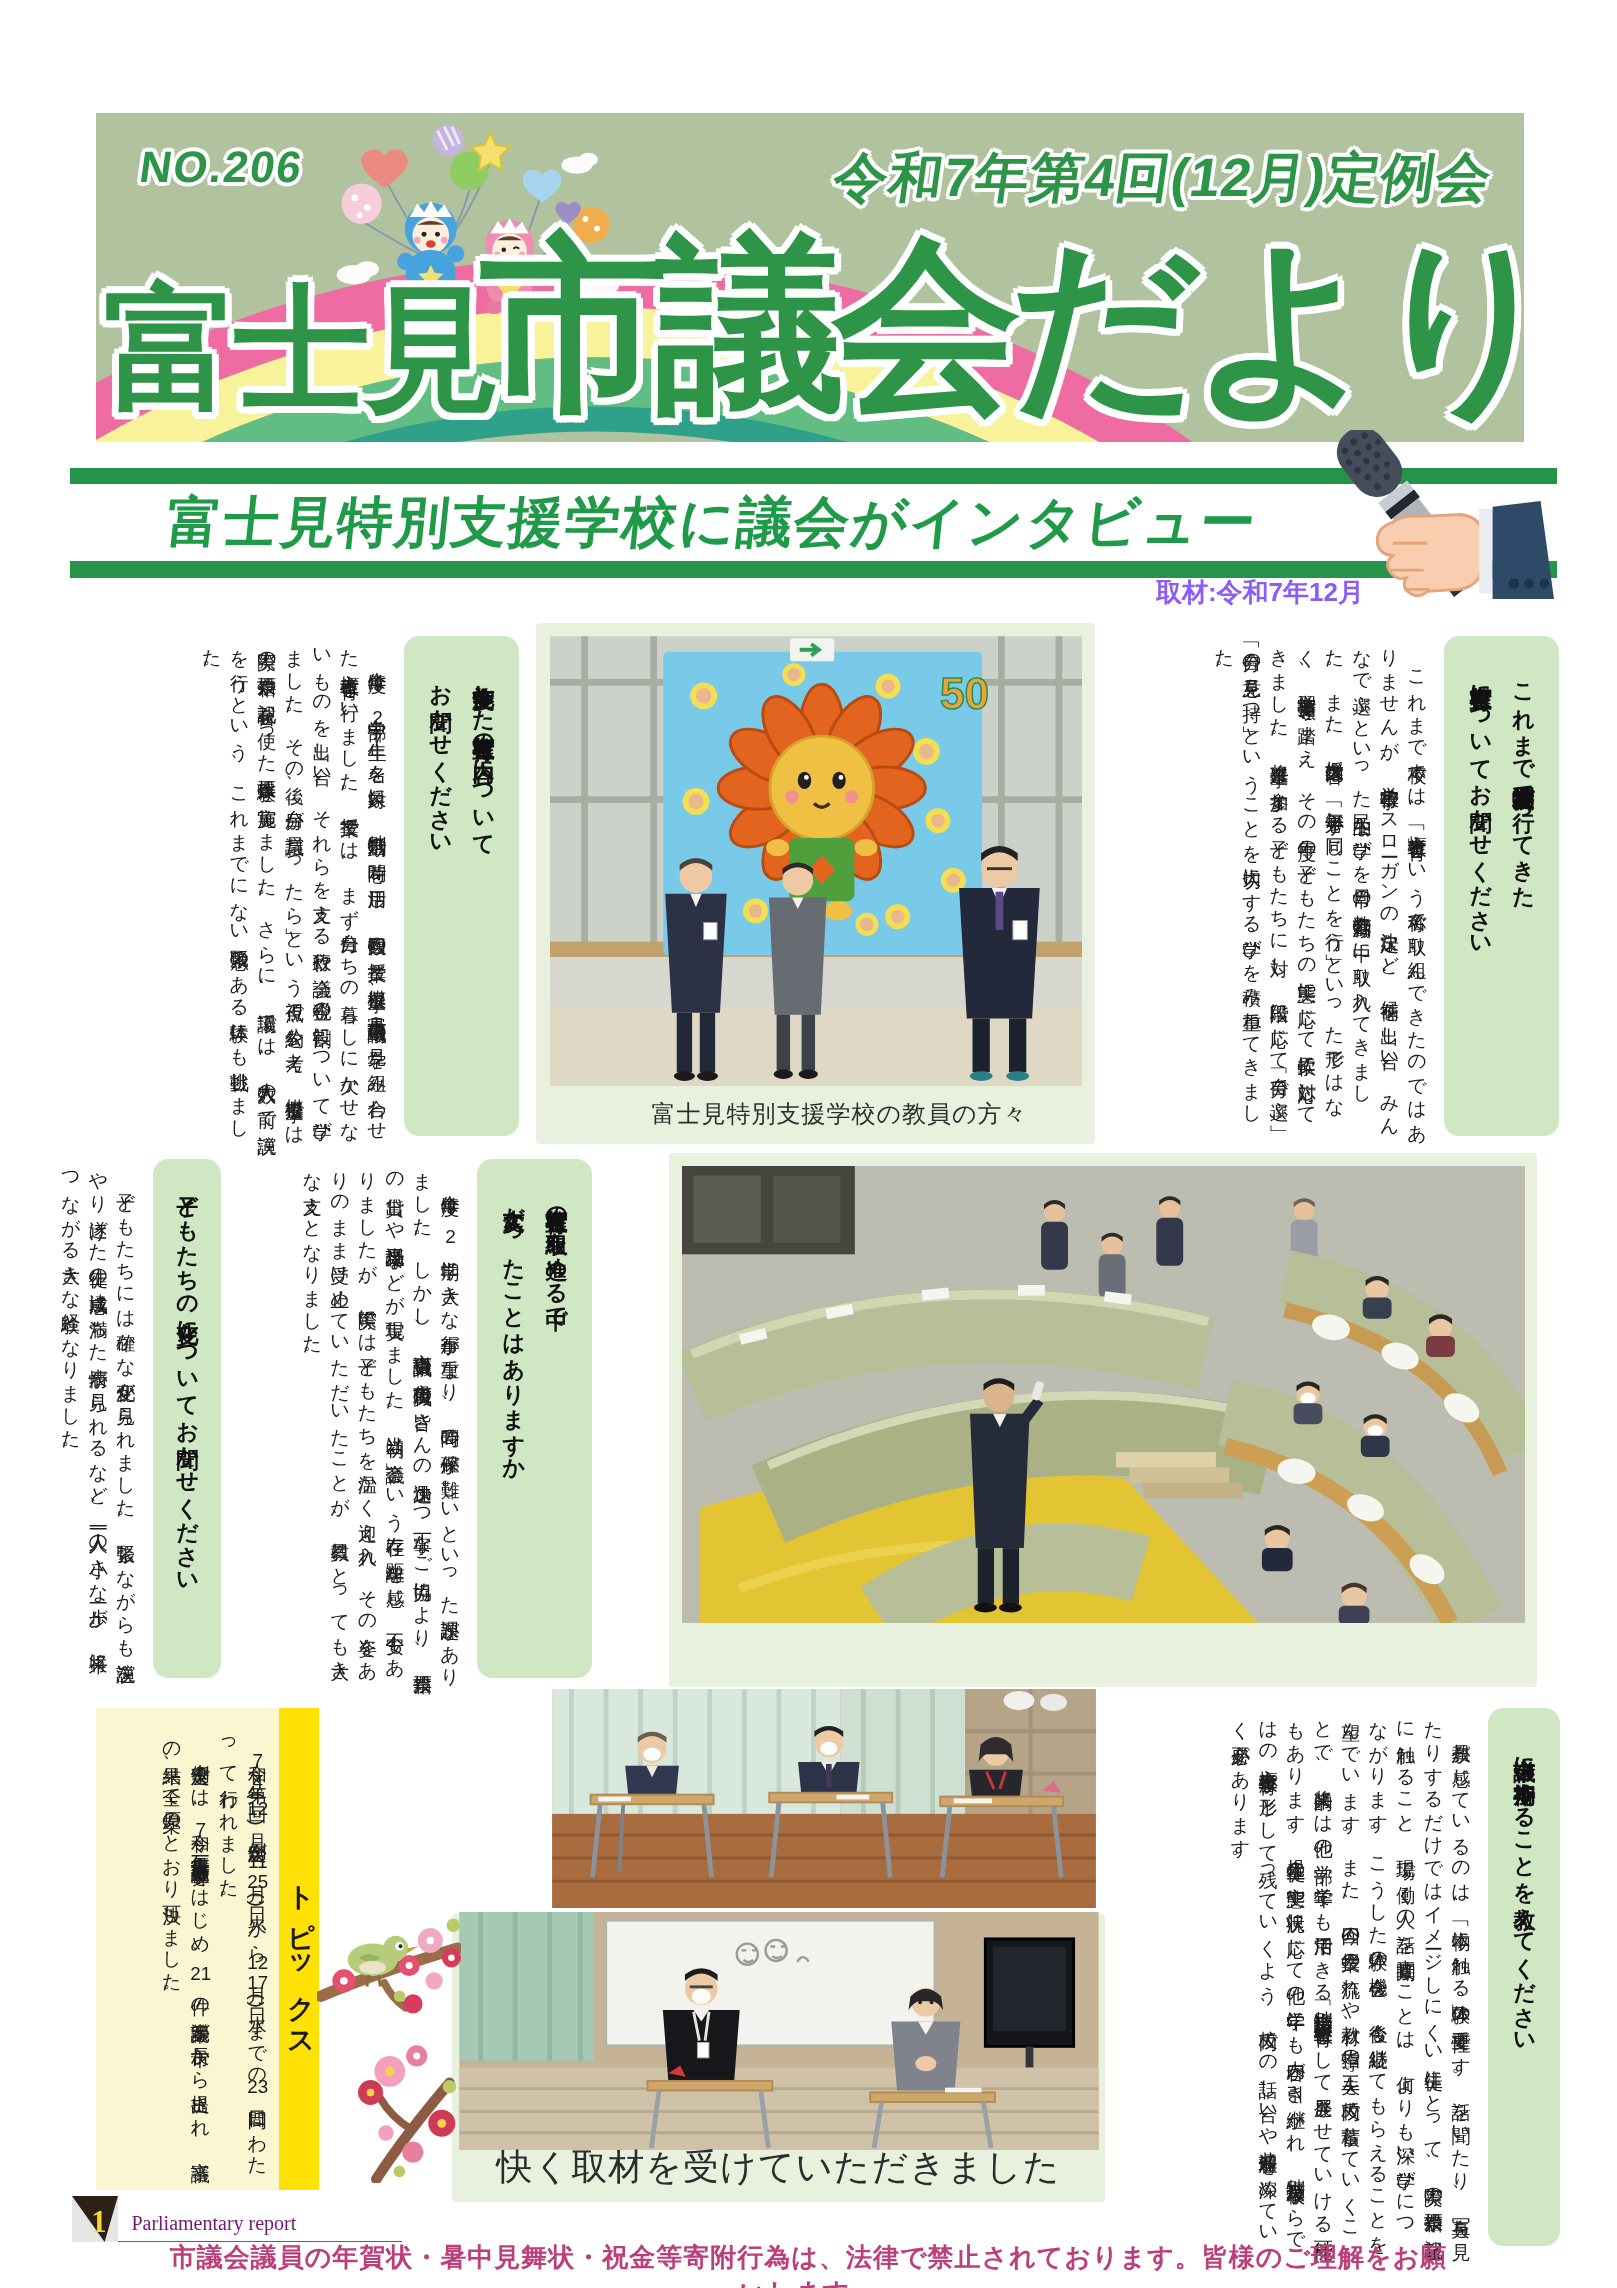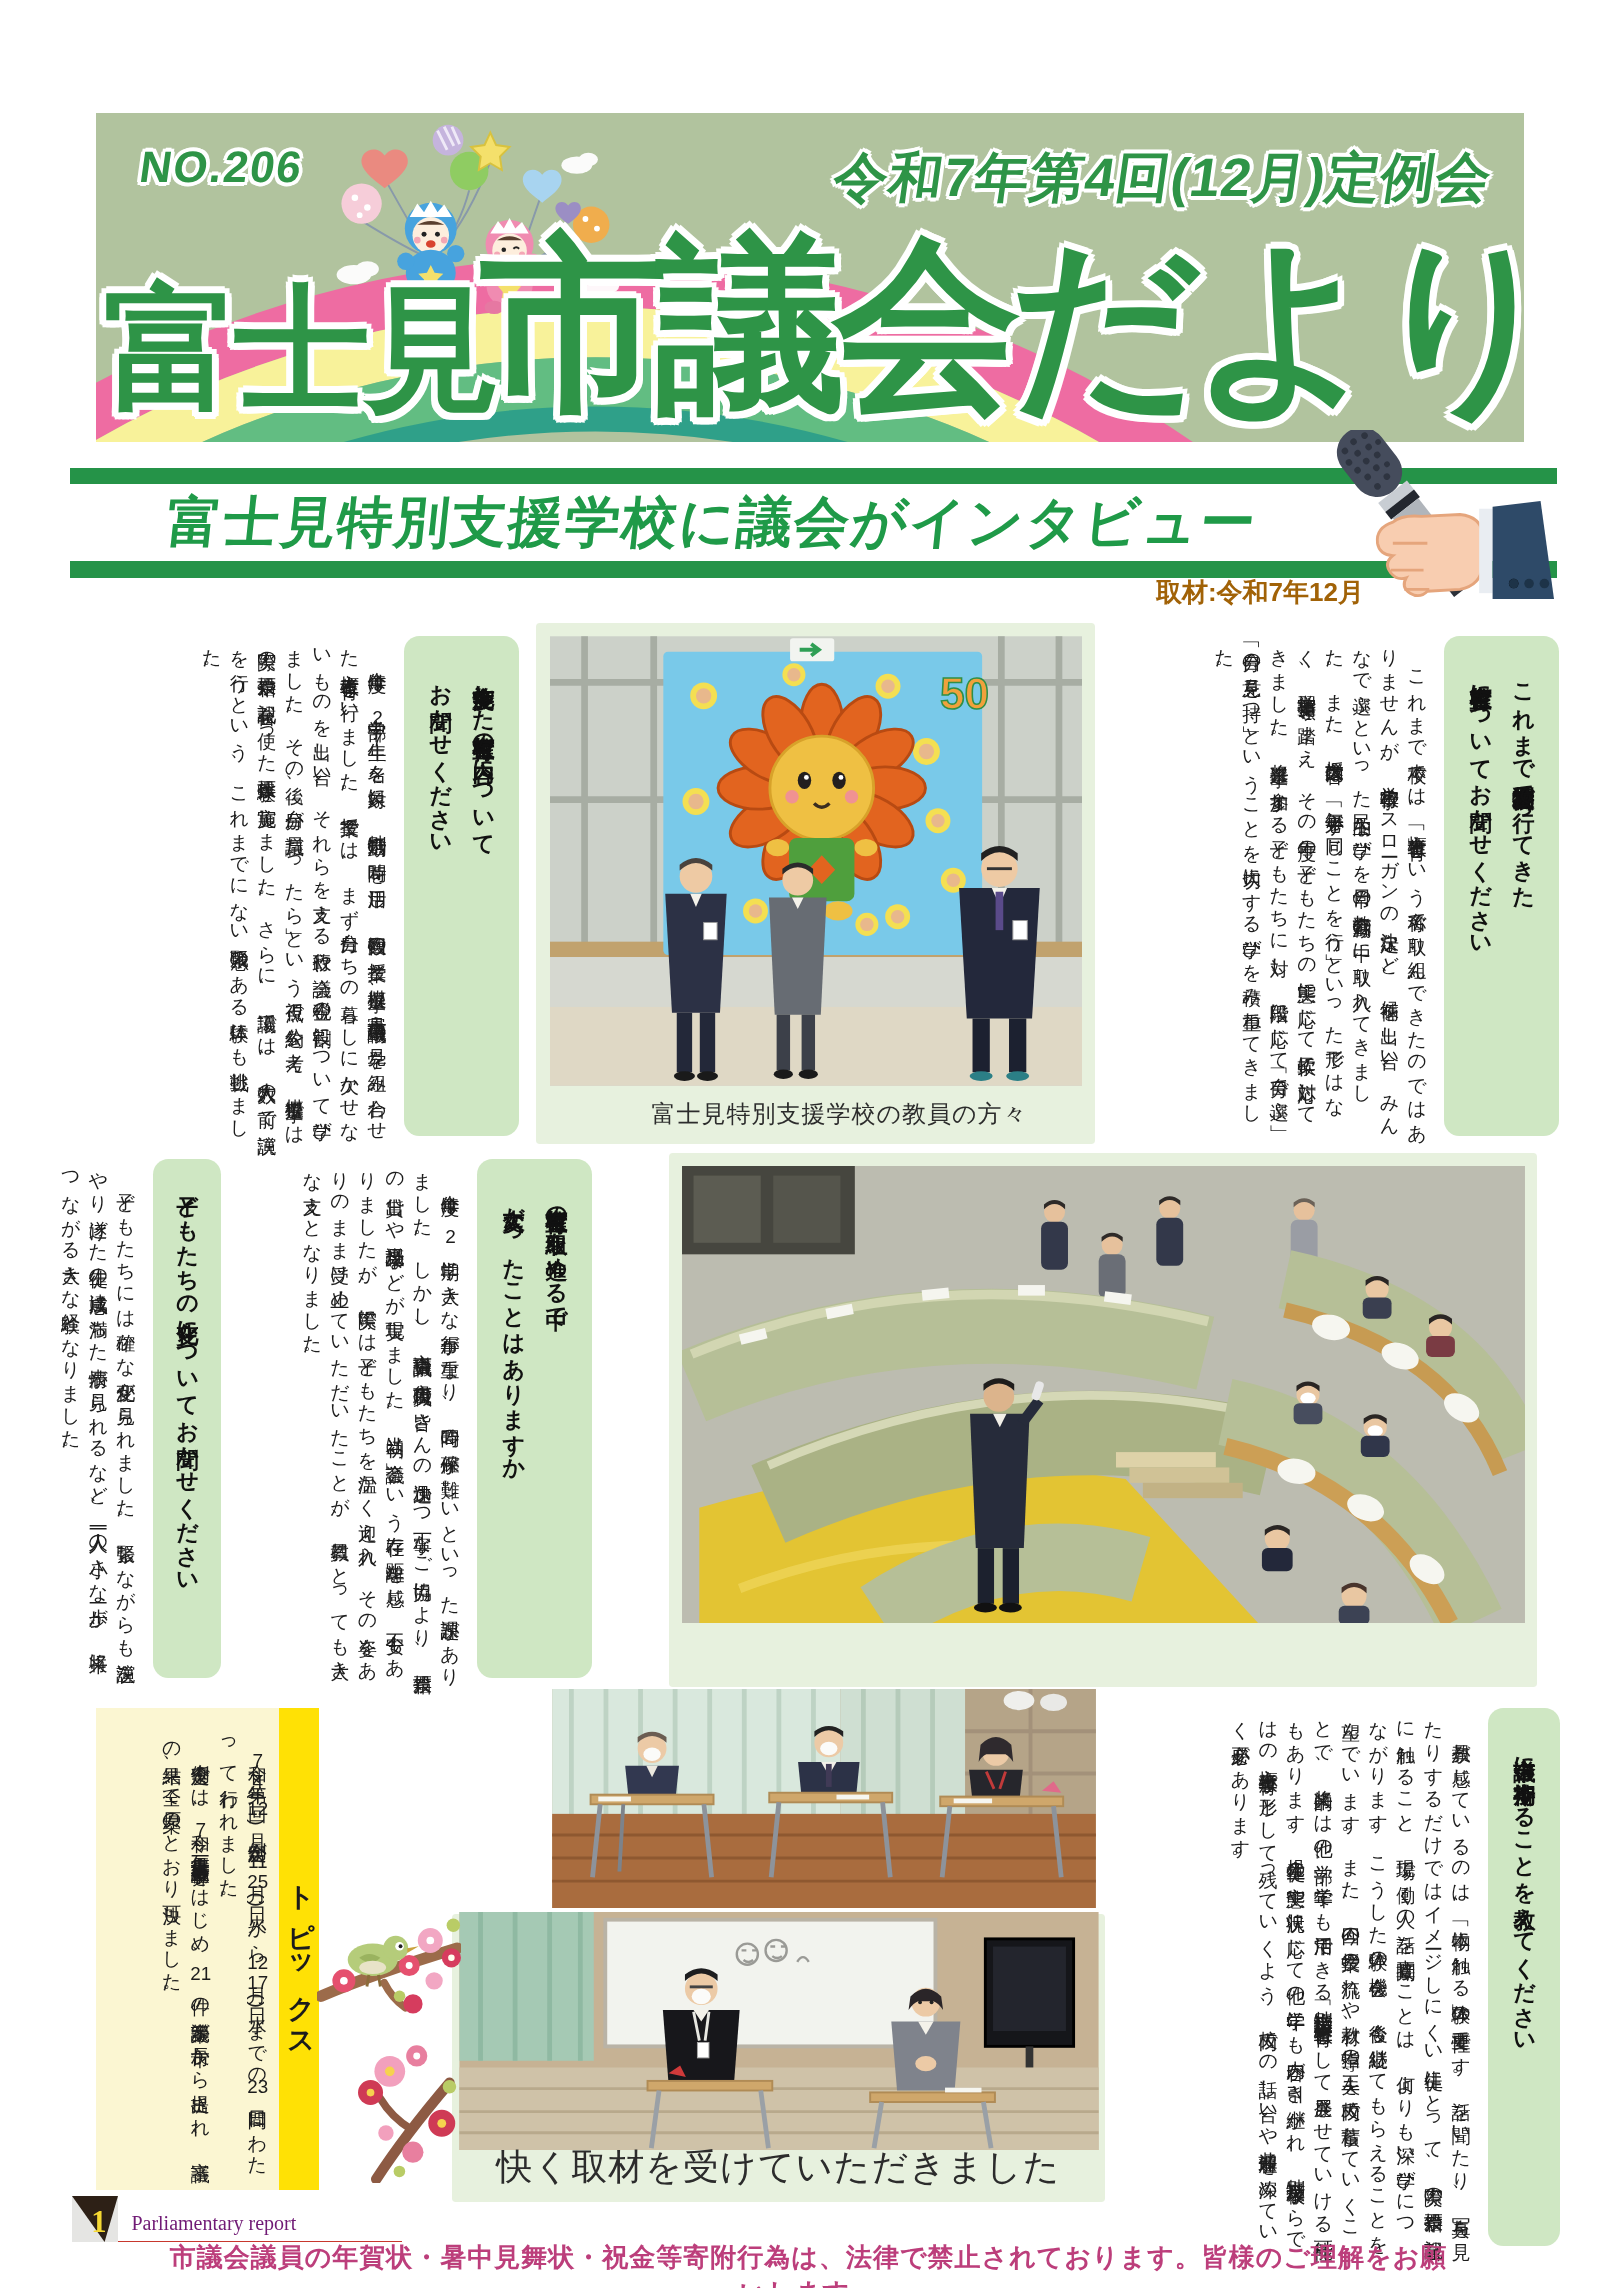--- a/index.html
+++ b/index.html
@@ -16,21 +16,21 @@
   .session{position:absolute;right:33px;top:29px;font-size:54px;font-weight:bold;color:#2e9447;transform:skewX(-8deg);letter-spacing:1px;white-space:nowrap;}
   .title-city{position:absolute;left:7.7px;top:146px;font-size:136px;font-weight:bold;color:#2e9447;letter-spacing:-5.8px;white-space:nowrap;}
   .title-main{position:absolute;left:384px;top:88px;font-size:188px;font-weight:bold;color:#2e9447;letter-spacing:-11.5px;white-space:nowrap;}
 
   
   .banner{position:absolute;left:70px;top:468px;width:1487px;}
   .banner .bar{height:16.3px;background:#259348;}
   .banner-mid{height:77px;display:flex;align-items:center;justify-content:center;padding-right:202px;}
   .banner-title{font-size:55px;font-weight:bold;color:#1f9a48;transform:skewX(-6deg);letter-spacing:1.9px;white-space:nowrap;}
   .mic{position:absolute;left:1318px;top:430px;width:236px;height:192px;z-index:6;}
-  .shoot-note{position:absolute;left:1076px;top:575px;width:288px;text-align:right;font-size:26px;font-weight:bold;color:#a16207;}
+  .shoot-note{position:absolute;left:1076px;top:575px;width:288px;text-align:right;font-size:26px;font-weight:bold;color:#8b5cf6;}
 
   
   .qa{position:absolute;writing-mode:vertical-rl;text-orientation:mixed;}
   .qhead{background:#cfe7c3;border-radius:15.4px;box-sizing:border-box;padding:33px 14.4px;
          font-size:22px;font-weight:bold;line-height:1.95;color:#111;white-space:pre-line;margin-left:13.4px;}
   .qbody{font-size:19px;line-height:1.45;letter-spacing:1.4px;color:#1d1d1d;}
   .tcy{text-combine-upright:all;letter-spacing:0;}
 
   
   .photo-panel{position:absolute;background:#e7f1de;border-radius:3.8px;box-sizing:border-box;}

